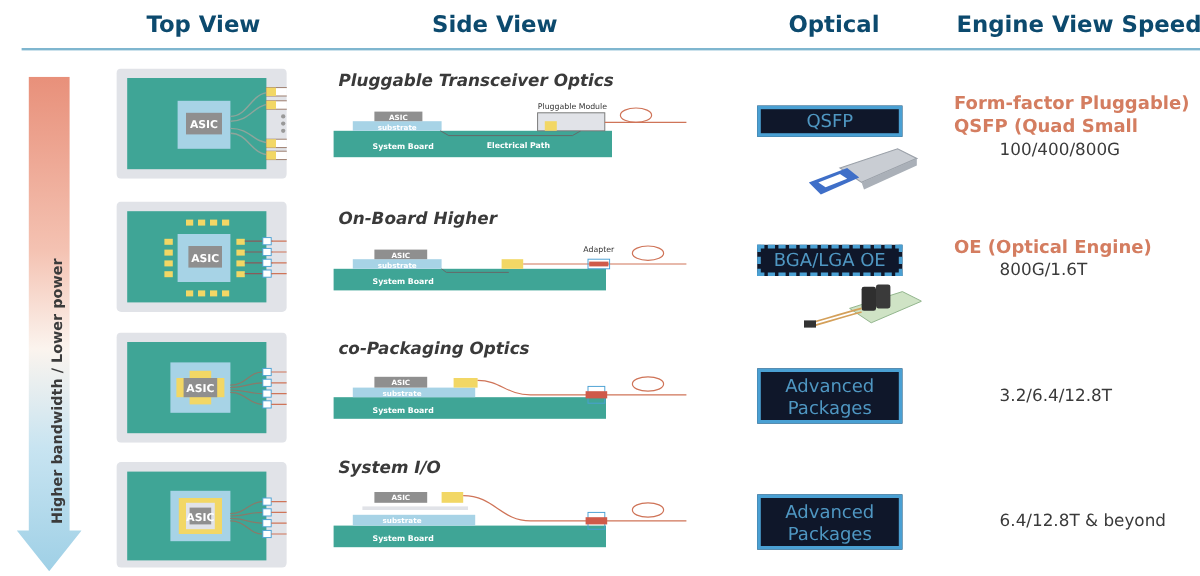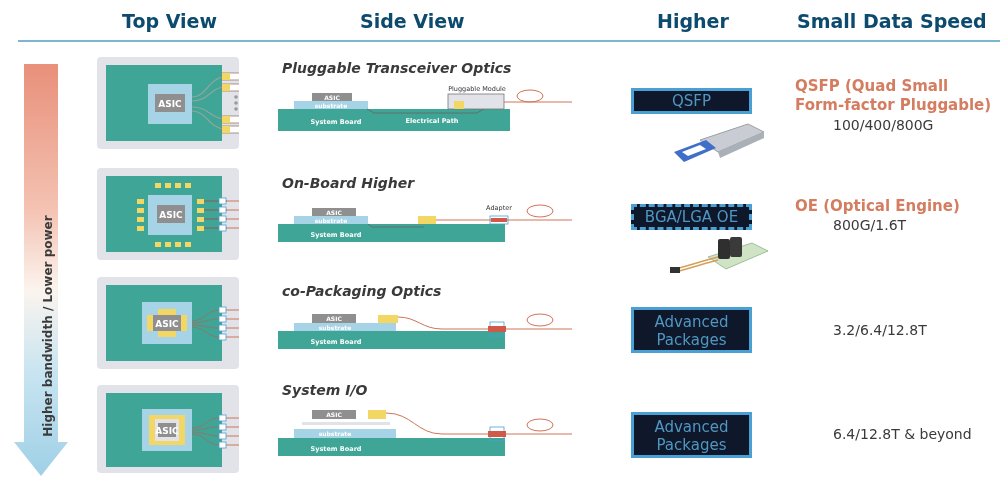--- a/index.html
+++ b/index.html
@@ -16,22 +16,22 @@
   .speed-name{position:absolute;left:795px;font-size:15px;font-weight:bold;color:#d47d60;line-height:19px;white-space:nowrap;}
   .speed-val{position:absolute;left:833px;font-size:14px;font-weight:normal;color:#3a3a3a;white-space:nowrap;}
   .prod{position:absolute;}
   svg text{font-family:"DejaVu Sans","Liberation Sans",sans-serif;}
 </style>
 </head>
 <body>
 
 <div class="hdr" style="left:122px">Top View</div>
 <div class="hdr" style="left:360px">Side View</div>
-<div class="hdr" style="left:657px">Higher</div>
-<div class="hdr" style="left:797px">Small Data Speed</div>
+<div class="hdr" style="left:657px">Optical</div>
+<div class="hdr" style="left:797px">Engine View Speed</div>
 <div class="hdr-line"></div>
 
 <div class="arrow-wrap">
   <svg width="54" height="412" viewBox="0 0 54 412">
     <defs>
       <linearGradient id="arrowGrad" x1="0" y1="0" x2="0" y2="1">
         <stop offset="0" stop-color="#e8907a"></stop>
         <stop offset="0.35" stop-color="#f4c2b2"></stop>
         <stop offset="0.55" stop-color="#fbf4ee"></stop>
         <stop offset="0.75" stop-color="#c8e4f1"></stop>
@@ -87,22 +87,22 @@
 <div class="pkg-box" style="top:88px;height:26px;line-height:20px">QSFP</div>
 <div class="prod" style="left:670px;top:118px">
   <svg width="96" height="48" viewBox="0 0 96 48">
     <polygon points="30,22 78,6 94,14 48,34" fill="#c9cdd3" stroke="#9aa0a8" stroke-width="1"></polygon>
     <polygon points="48,34 94,14 94,20 50,40" fill="#aab0b8"></polygon>
     <polygon points="4,34 36,22 46,30 14,44" fill="#3f6fc8"></polygon>
     <polygon points="12,34 30,27 36,31 18,38" fill="#ffffff"></polygon>
   </svg>
 </div>
 <div class="speed-name" style="top:77px">
+  <div>Form-factor Pluggable)</div>
   <div>QSFP (Quad Small</div>
-  <div>Form-factor Pluggable)</div>
 </div>
 <div class="speed-val" style="top:117px">100/400/800G</div>
 
 <div class="topview" style="top:168px">
   <svg width="142" height="92" viewBox="0 0 142 92">
     <rect x="0" y="0" width="142" height="92" rx="4" fill="#e1e3e8"></rect>
     <rect x="9" y="8" width="116" height="76" fill="#3fa596"></rect>
     <rect x="51" y="27" width="44" height="40" fill="#a7d3e6"></rect>
     <rect x="60" y="37" width="28" height="18" fill="#8f8f8f"></rect>
     <text x="74" y="50" font-size="9" font-weight="bold" fill="#fff" text-anchor="middle">ASIC</text>

